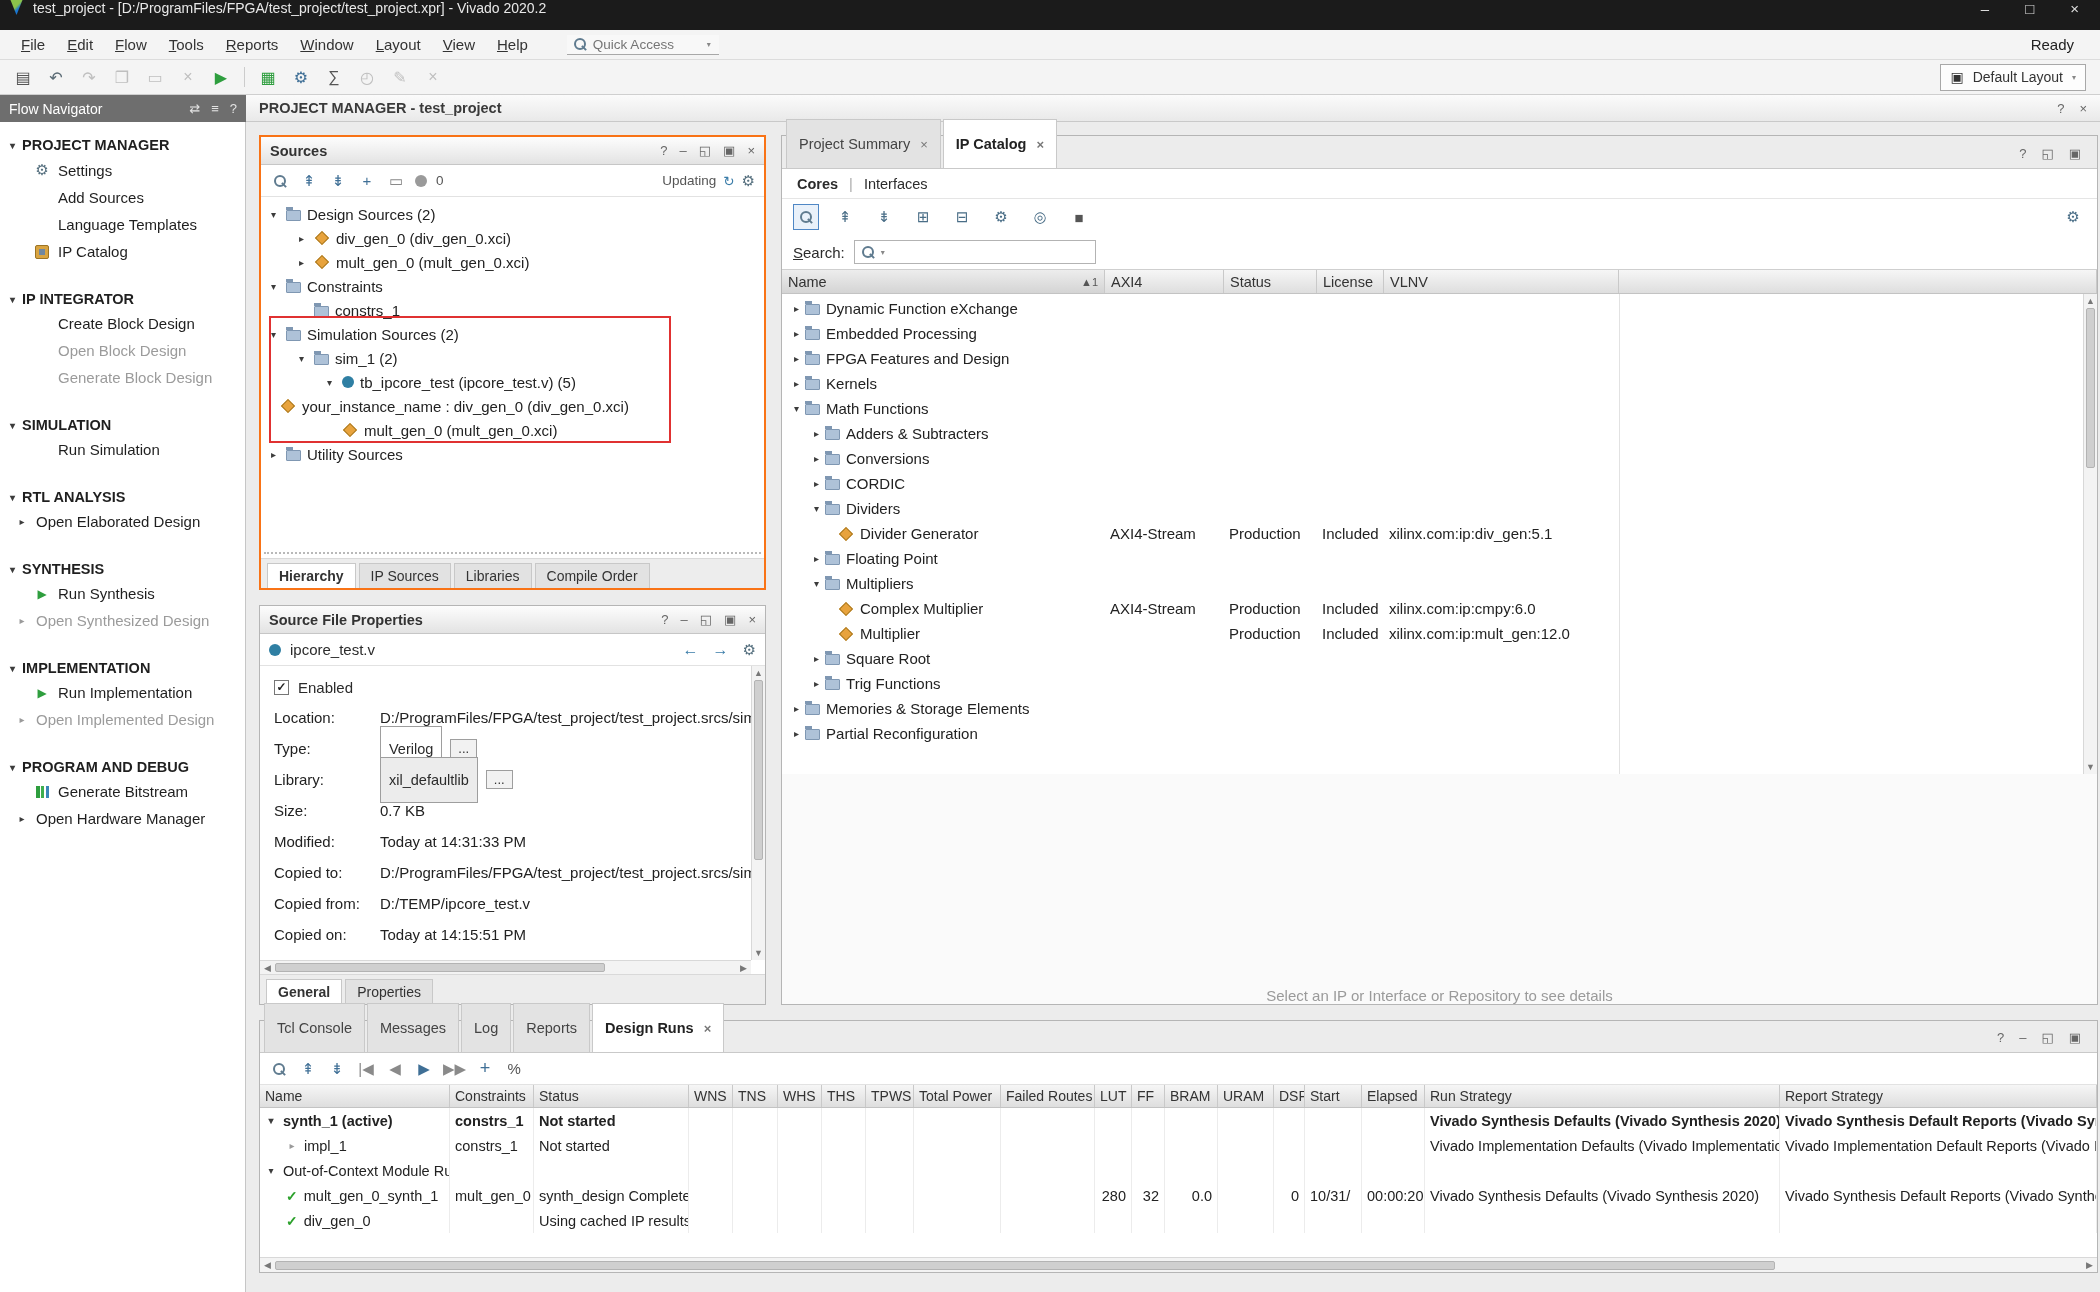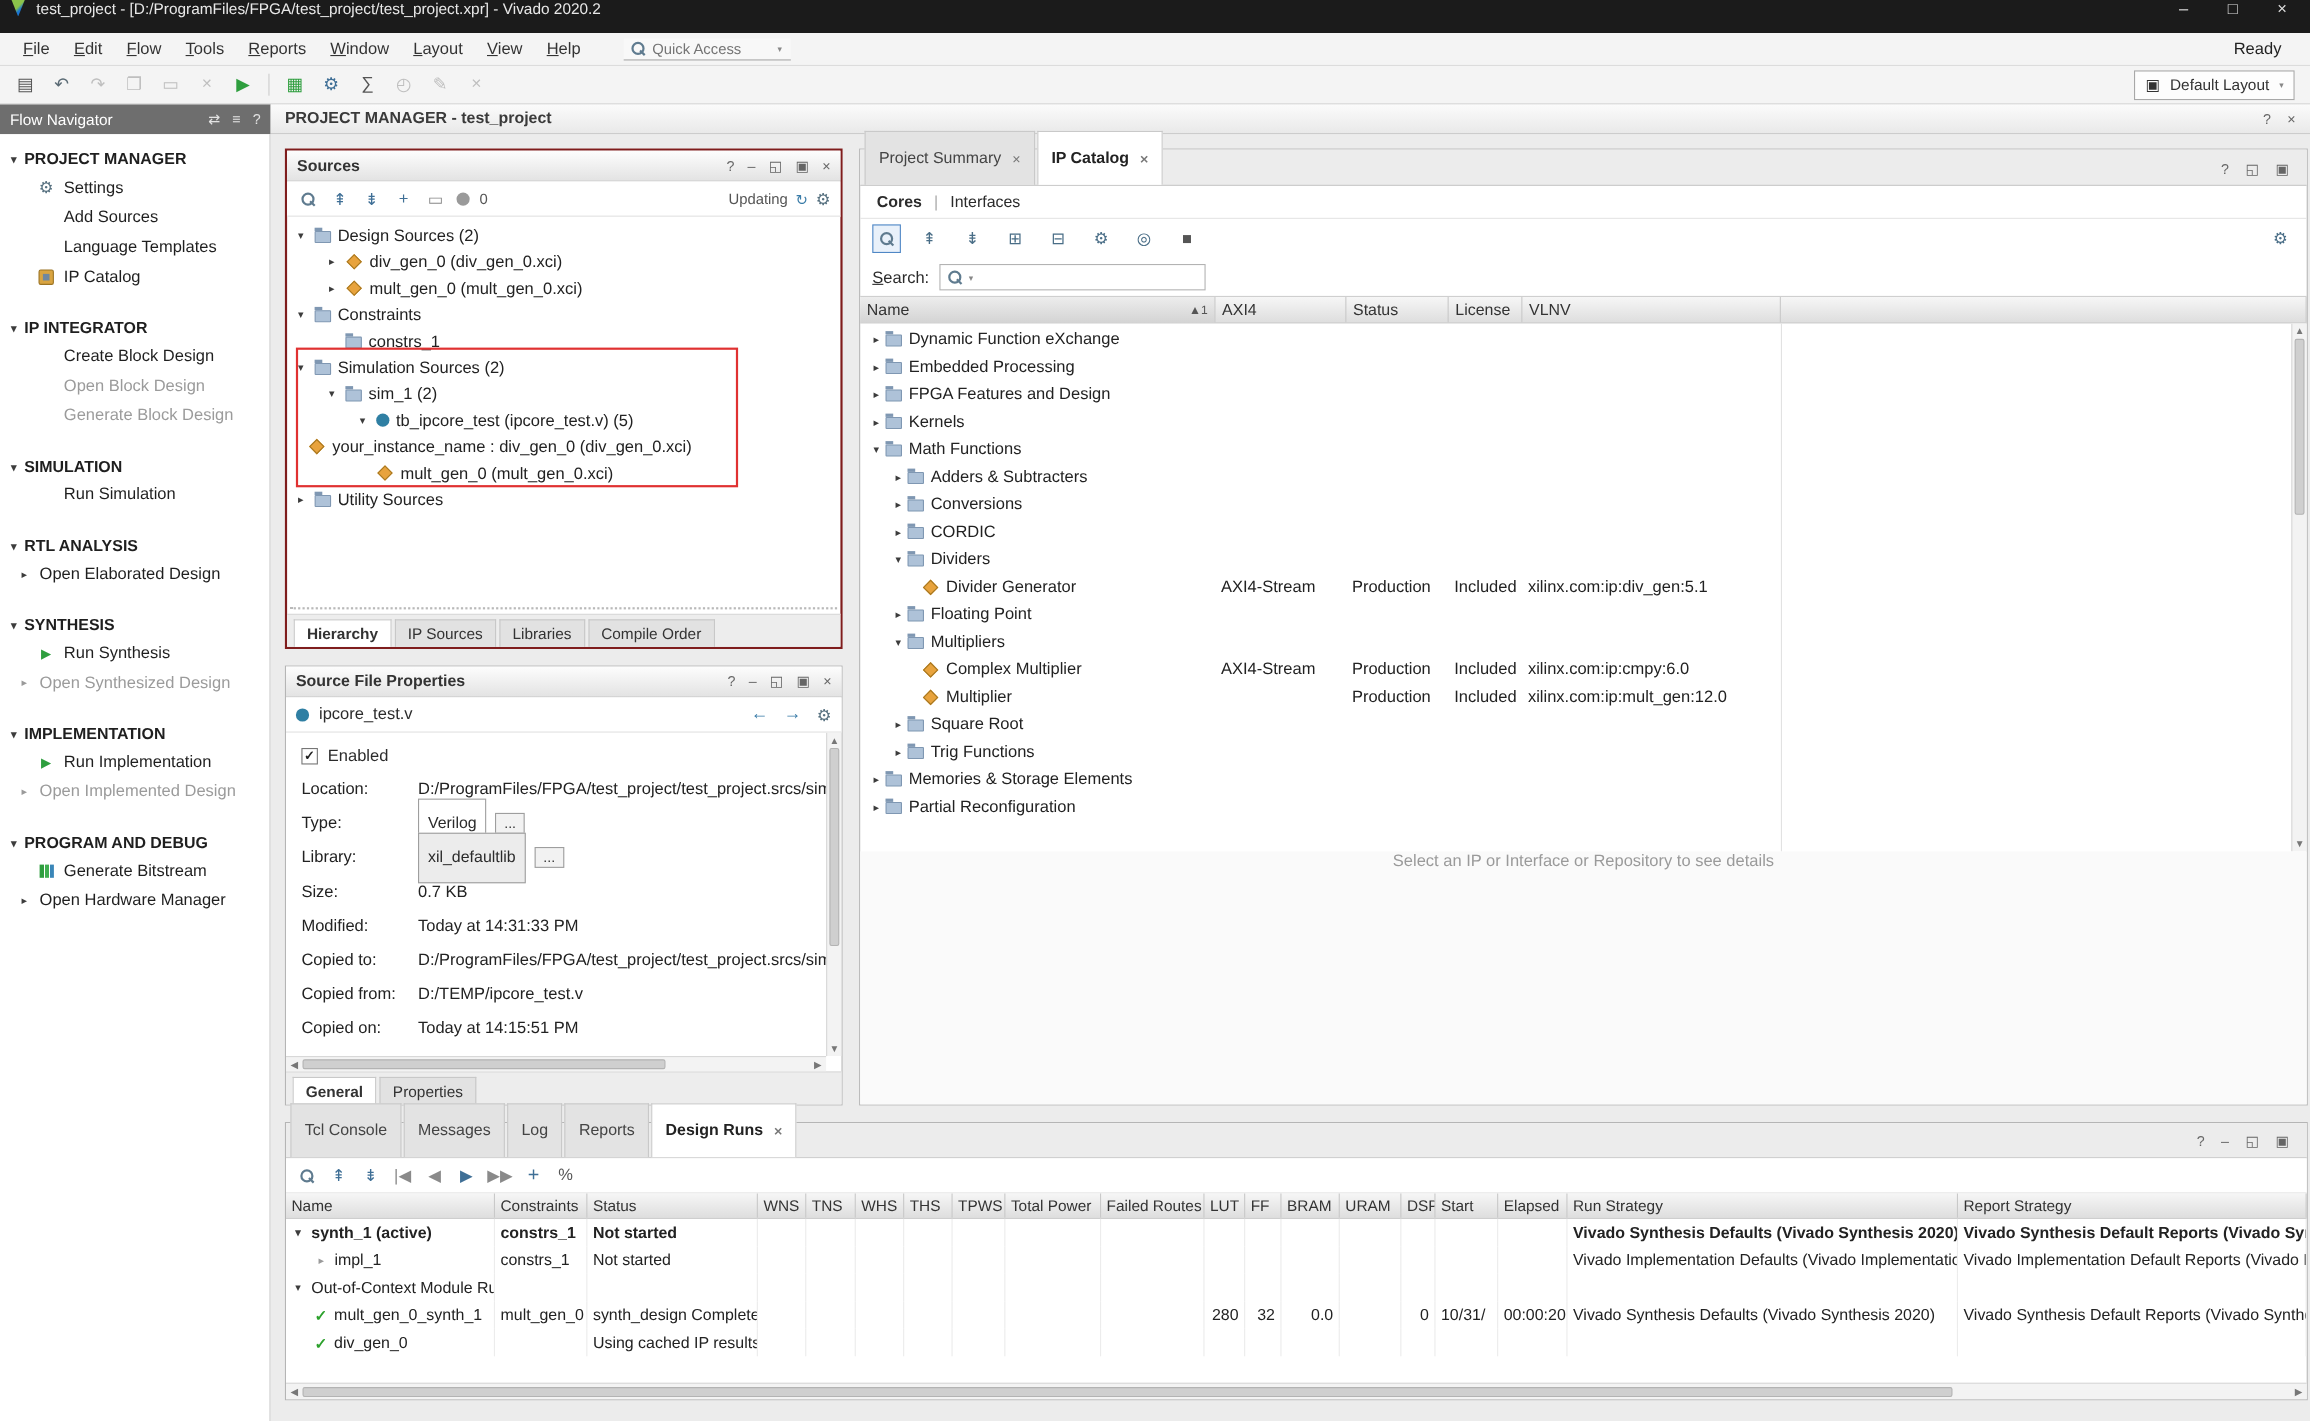--- a/index.html
+++ b/index.html
@@ -42,21 +42,21 @@
 .item.dis{color:#9b9b9b}
 .item .chev{width:12px;margin-left:-18px;text-align:center}
 .ig{display:inline-flex;align-items:center;justify-content:center;width:16px;flex:none}
 .gear{color:#56707f;font-size:15px}
 .chip{width:14px;height:14px;background:#d9a441;border:1px solid #9c7424;border-radius:2px;position:relative}
 .chip::before{content:"";position:absolute;inset:3px;background:#6f87a0}
 .play{color:#2e9e3e;font-size:12px}
 .bitstream{width:13px;height:12px;background:linear-gradient(90deg,#2e9e3e 28%,#fff 28%,#fff 40%,#3fae4f 40%,#3fae4f 64%,#fff 64%,#fff 76%,#3a86b8 76%)}
 
 .panel{position:absolute;background:#fff;border:1px solid #b5b5b5;display:flex;flex-direction:column}
-#sources{left:13px;top:13px;width:507px;height:455px;border:2px solid #7f1d1d}
+#sources{left:13px;top:13px;width:507px;height:455px;border:2px solid #f97316}
 #props{left:13px;top:483px;width:507px;height:400px}
 #catalog{left:535px;top:13px;width:1317px;height:870px}
 #runs{left:13px;top:898px;width:1839px;height:253px}
 .phead{height:28px;background:linear-gradient(#fdfdfd,#e3e3e3);border-bottom:1px solid #c6c6c6;display:flex;align-items:center;padding:0 9px;flex:none}
 .phead .t{font-weight:bold;font-size:14.5px;color:#333}
 .phead .icons{margin-left:auto;display:flex;gap:12px;color:#666;font-size:13px}
 .ptool{height:32px;border-bottom:1px solid #e2e2e2;display:flex;align-items:center;gap:9px;padding:0 9px;flex:none;background:#fff}
 .pt{display:flex;align-items:center;justify-content:center;min-width:20px;height:22px;font-size:15px;color:#3f6f96}
 .pt.gray{color:#8a8a8a}.pt.dark{color:#555}
 .mag{position:relative;width:14px;height:14px;flex:none}
@@ -113,21 +113,21 @@
 .cgrid{display:grid;grid-template-columns:323px 119px 93px 67px 235px 1fr}
 .cthead{height:25px;background:linear-gradient(#f6f6f6,#dedede);border-top:1px solid #cfcfcf;border-bottom:1px solid #c3c3c3;flex:none;font-size:14.5px;color:#333}
 .cthead>div{display:flex;align-items:center;padding:0 6px;border-right:1px solid #c9c9c9;overflow:hidden}
 .cthead .namecol{background:linear-gradient(#ededed,#d4d4d4);justify-content:space-between}
 .sortb{font-size:11px;color:#555}
 .ctree{flex:1;position:relative;overflow:hidden;padding-top:2px}
 .crow{height:25px;align-items:center;color:#222}
 .crow .nm{display:flex;align-items:center;gap:6px;overflow:hidden;white-space:nowrap;padding-right:4px}
 .crow .cell{padding:0 5px;overflow:hidden;white-space:nowrap}
 .colline{position:absolute;left:837px;top:0;bottom:0;width:1px;background:#e2e2e2}
-.detbody{height:230px;background:#fafafa;display:flex;align-items:flex-start;justify-content:center;color:#9a9a9a;flex:none}
+.detbody{height:230px;background:#fafafa;display:flex;align-items:flex-end;justify-content:center;color:#9a9a9a;flex:none}
 
 .rgrid{display:grid;grid-template-columns:190px 84px 155px 44px 45px 44px 44px 48px 87px 94px 37px 33px 53px 56px 31px 57px 63px 355px 1fr}
 .rthead{height:23px;background:linear-gradient(#f6f6f6,#dedede);border-bottom:1px solid #c3c3c3;font-size:14px;color:#333;flex:none}
 .rthead>div{display:flex;align-items:center;padding:0 5px;border-right:1px solid #c9c9c9;overflow:hidden;white-space:nowrap}
 .rrow{height:25px;font-size:14.5px;color:#222}
 .rrow>div{padding:0 5px;border-right:1px solid #ececec;overflow:hidden;white-space:nowrap;display:flex;align-items:center;height:25px}
 .rrow .num{justify-content:flex-end}
 .rrow.bold{font-weight:bold}
 .rname{gap:6px}
 .rname .chev{width:12px;text-align:center;flex:none}

